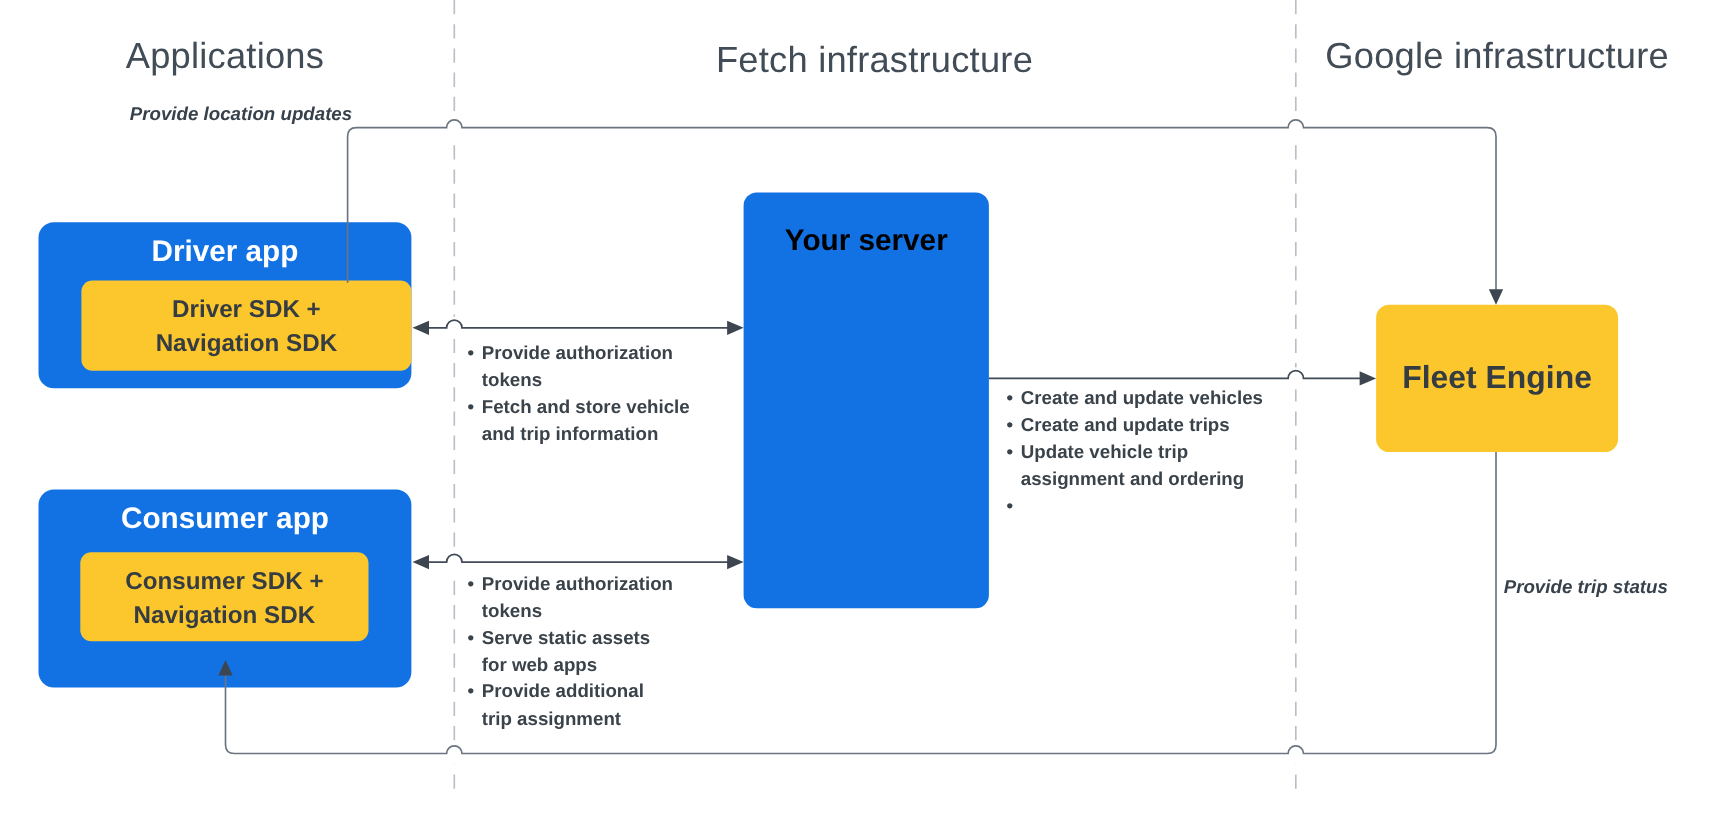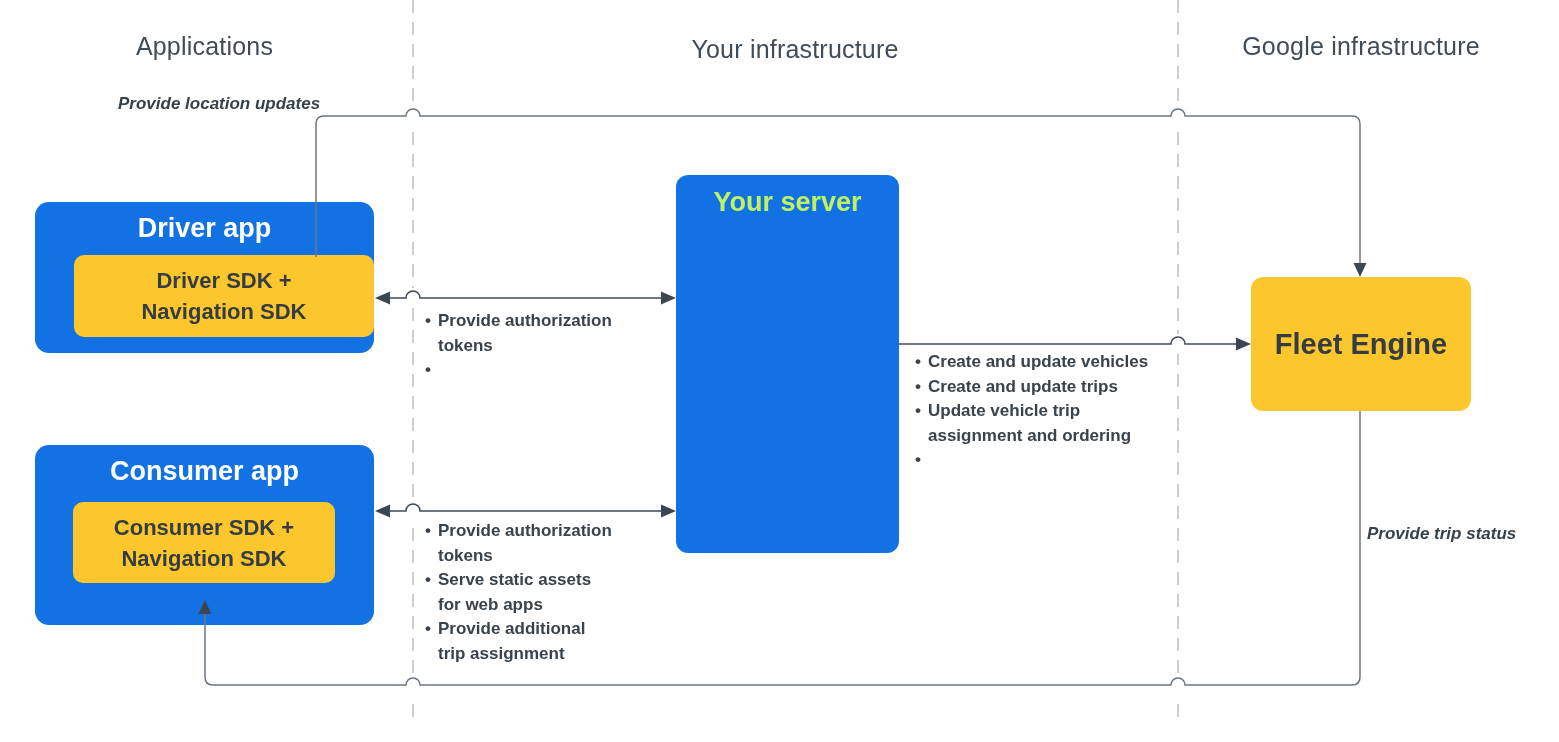--- a/index.html
+++ b/index.html
@@ -3,21 +3,21 @@
 <meta charset="utf-8">
 <style>
   html,body{margin:0;padding:0;background:#ffffff;}
   .canvas{
     position:relative;width:1559px;height:742px;background:#ffffff;overflow:hidden;
     font-family:"Liberation Sans","DejaVu Sans",sans-serif;
   }
   .layer{position:absolute;left:0;top:0;width:1559px;height:742px;pointer-events:none;}
 
   .col-header{
-    position:absolute;text-align:center;font-size:25px;font-weight:400;color:#414c57;
+    position:absolute;text-align:center;font-size:33px;font-weight:400;color:#414c57;
     letter-spacing:.2px;
   }
   .h-apps{left:35px;top:32px;width:339px;}
   .h-your{left:595px;top:35px;width:400px;}
   .h-google{left:1161px;top:32px;width:400px;}
 
   .node{position:absolute;box-sizing:border-box;}
   .blue-box{background:#1272e4;border-radius:14px;}
   .yellow-box{background:#fcc72d;border-radius:10px;text-align:right;}
 
@@ -28,21 +28,21 @@
   }
   .sdk-box{
     position:absolute;display:flex;align-items:center;justify-content:center;
     text-align:center;font-size:22px;font-weight:700;color:#353c42;line-height:31px;
     white-space:pre-line;
   }
   .driver-sdk{left:39px;top:53px;width:300px;height:82px;}
   .consumer-sdk{left:38px;top:57px;width:262px;height:81px;}
 
   .your-server{left:676px;top:175px;width:223px;height:378px;border-radius:12px;}
-  .server-title{margin-top:12px;text-align:center;color:#bef264;font-size:27px;font-weight:700;}
+  .server-title{margin-top:28px;text-align:center;color:#000000;font-size:27px;font-weight:700;}
 
   .fleet-engine{
     left:1251px;top:277px;width:220px;height:134px;border-radius:12px;
     display:flex;align-items:center;justify-content:center;
     font-size:29px;font-weight:700;color:#353c42;
   }
 
   .edge-label{
     position:absolute;font-size:17px;font-weight:700;color:#37414b;white-space:nowrap;font-style:italic;
   }
@@ -126,34 +126,36 @@
       <polygon points="676,511 661,504.5 661,517.5" fill="#3d4650"></polygon>
     </g>
 
     <g>
       <path d="M899 344 L1171 344 A7 7 0 0 1 1185 344 L1238 344" stroke="#414b57" stroke-width="1.6" fill="none"></path>
       <polygon points="1251,344 1236,337.5 1236,350.5" fill="#3d4650"></polygon>
     </g>
   </svg>
 
   <div class="col-header h-apps">Applications</div>
-  <div class="col-header h-your">Your infrastructure</div>
+  <div class="col-header h-your">Fetch infrastructure</div>
   <div class="col-header h-google">Google infrastructure</div>
 
   <div class="edge-label lbl-location">Provide location updates</div>
   <div class="edge-label lbl-trip">Provide trip status</div>
 
   <div class="bullet-list list-driver">
     <div class="bullet-item">
       <span class="bullet-dot">•</span>
       <span class="bullet-text">Provide authorization
 tokens</span>
     </div>
     <div class="bullet-item">
       <span class="bullet-dot">•</span>
+      <span class="bullet-text">Fetch and store vehicle
+and trip information</span>
     </div>
   </div>
 
   <div class="bullet-list list-consumer">
     <div class="bullet-item">
       <span class="bullet-dot">•</span>
       <span class="bullet-text">Provide authorization
 tokens</span>
     </div>
     <div class="bullet-item">

